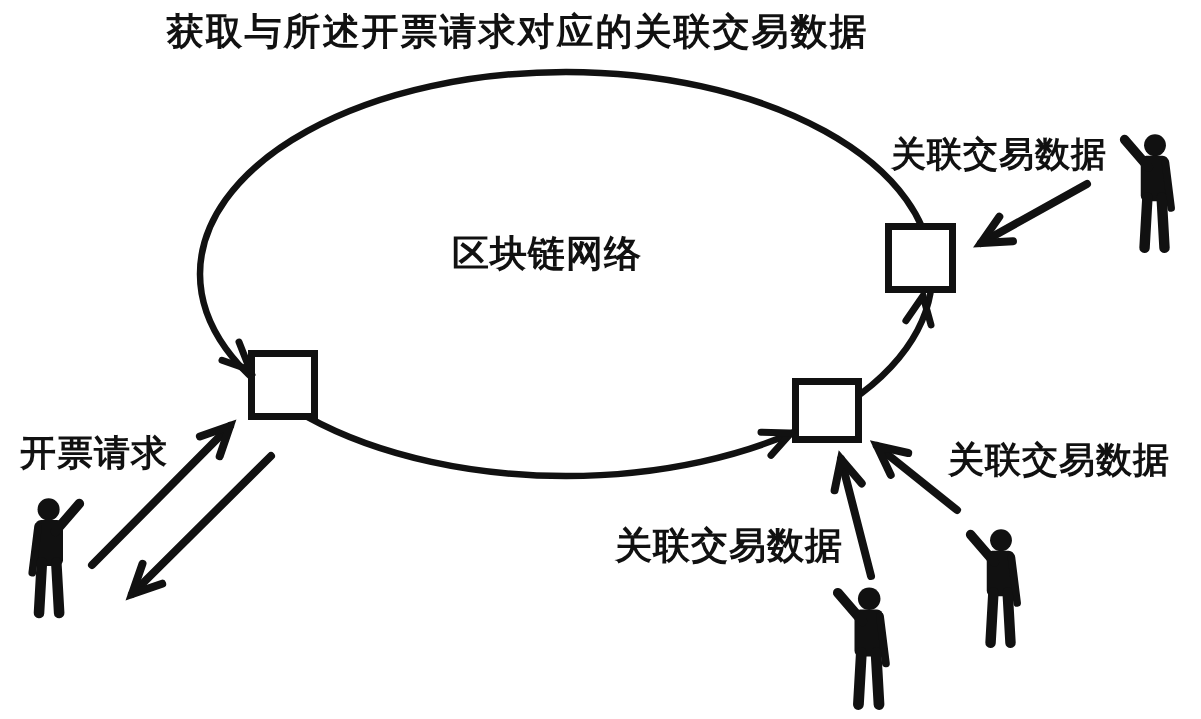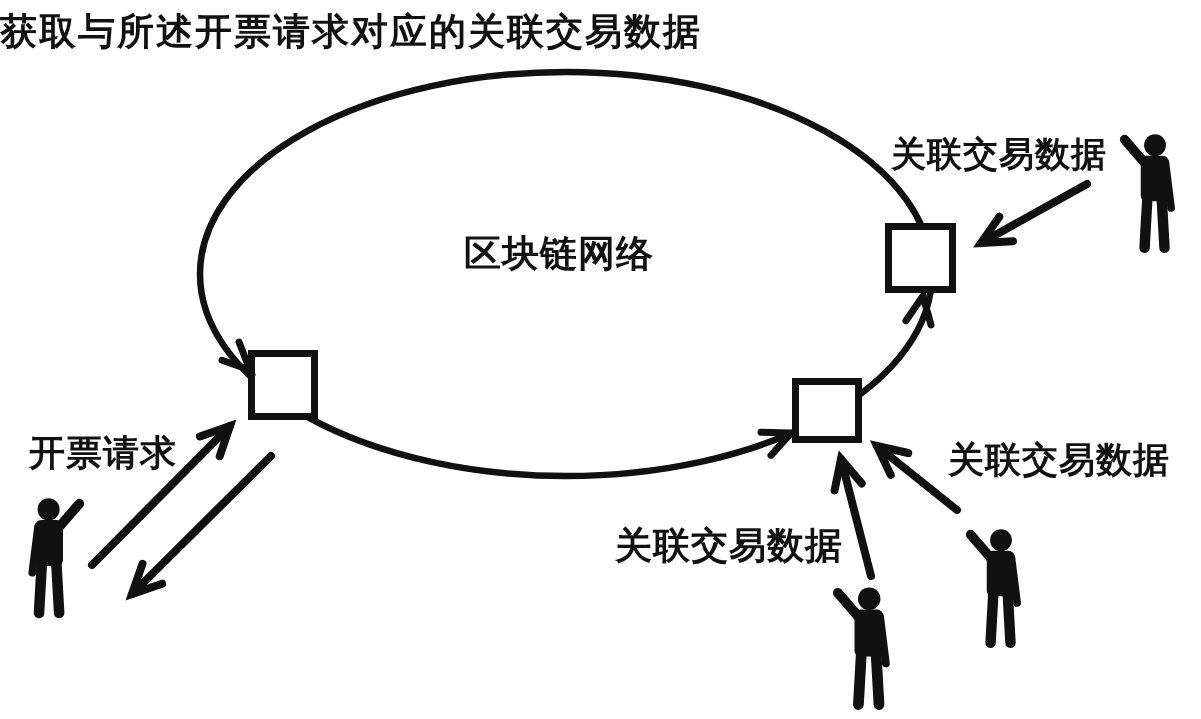--- a/index.html
+++ b/index.html
@@ -13,24 +13,24 @@
   }
   #diagram-svg { position: absolute; left: 0; top: 0; }
   .lbl {
     position: absolute;
     color: #111111;
     font-weight: 700;
     white-space: nowrap;
     line-height: 1.1;
     letter-spacing: 1px;
   }
-  .lbl-title   { left: 0;    top: 12px;  width: 1035px; text-align: left; font-size: 37px; letter-spacing: 2px; }
-  .lbl-network { left: 464px; top: 234px; font-size: 37px; }
+  .lbl-title   { left: 0;    top: 12px;  width: 1035px; text-align: center; font-size: 37px; letter-spacing: 2px; }
+  .lbl-network { left: 452px; top: 234px; font-size: 37px; }
   .lbl-tx-tr   { left: 891px; top: 136px; font-size: 35px; }
-  .lbl-invreq  { left: 29px;  top: 434px; font-size: 36px; font-family: Liberation Serif, serif; }
+  .lbl-invreq  { left: 20px;  top: 434px; font-size: 36px; font-family: Liberation Serif, serif; }
   .lbl-einv    { left: 211px; top: 529px; font-size: 36px; }
   .lbl-tx-bot  { left: 615px; top: 526px; font-size: 37px; }
   .lbl-tx-rt   { left: 948px; top: 441px; font-size: 36px; }
 </style>
 </head>
 <body>
 
 <div id="canvas">
 
   <svg id="diagram-svg" width="1201" height="719" viewBox="0 0 1201 719">

